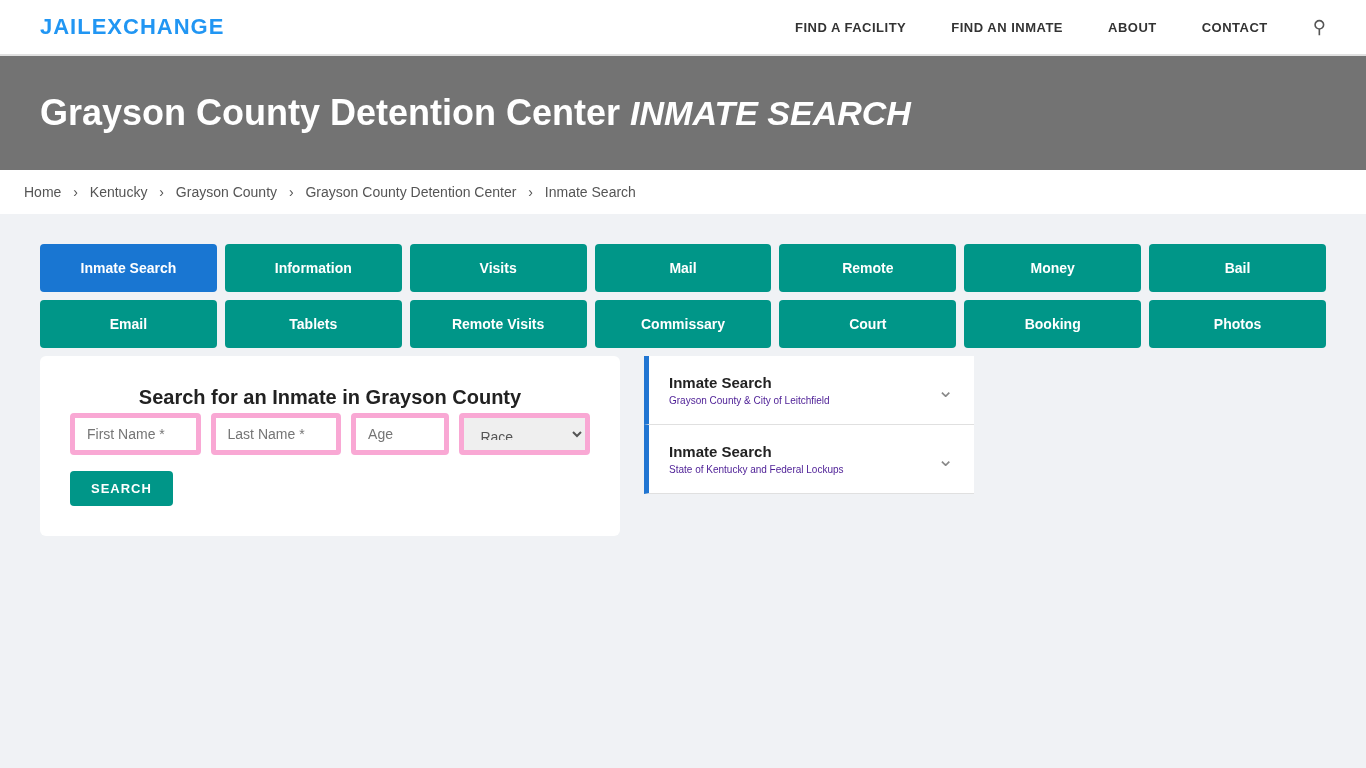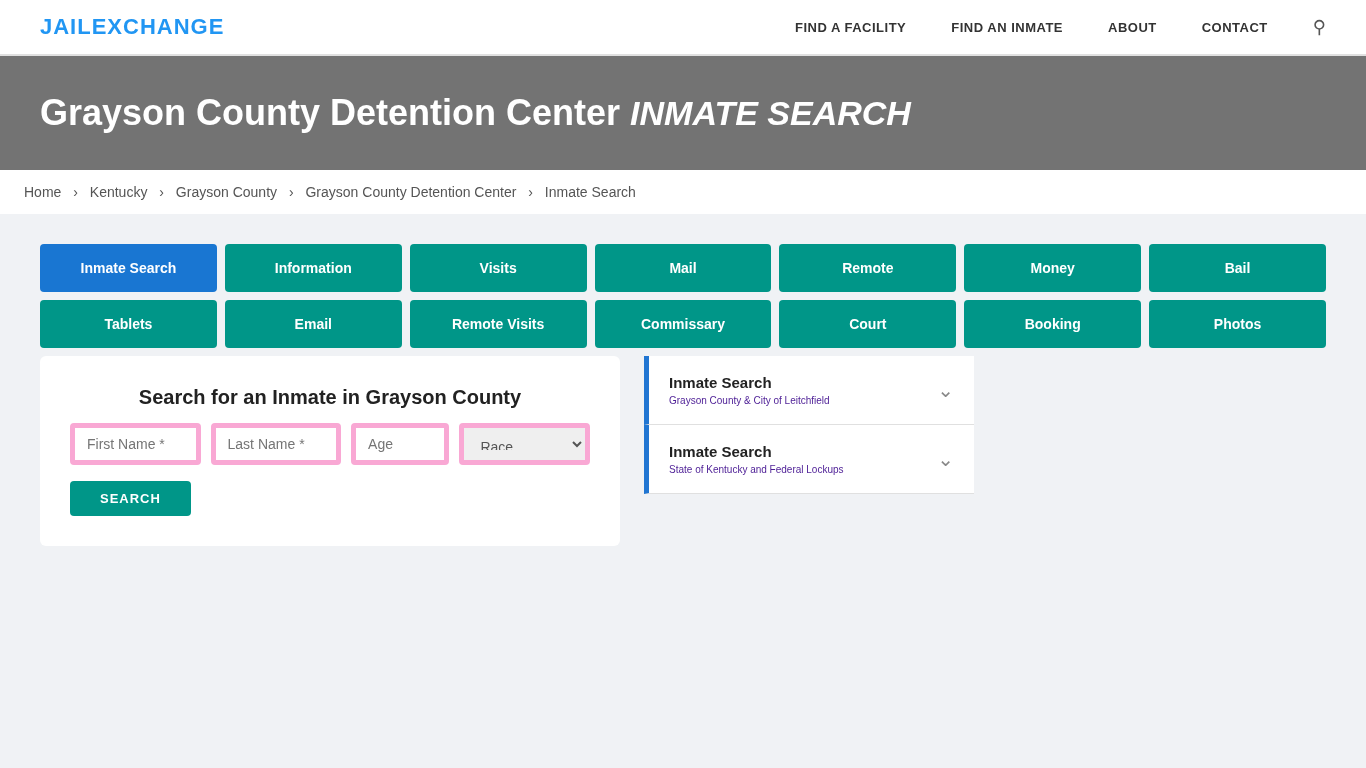--- a/index.html
+++ b/index.html
@@ -124,21 +124,21 @@
       background: #fff;
       border-radius: 6px;
       padding: 30px;
       flex: 1;
       max-width: 580px;
     }
     .search-form-title {
       font-size: 20px;
       font-weight: 700;
       color: #222;
-      margin-bottom: 14px;
+      margin-bottom: 4px;
       text-align: center;
     }
     .form-fields {
       display: flex;
       gap: 10px;
       margin-bottom: 16px;
       flex-wrap: wrap;
     }
     .form-fields input, .form-fields select {
       border: 5px solid #f9a8d4;
@@ -150,21 +150,21 @@
     }
     .input-first { flex: 1.2; min-width: 130px; }
     .input-last { flex: 1.2; min-width: 130px; }
     .input-age { flex: 0.8; min-width: 80px; }
     .input-race { flex: 1.2; min-width: 110px; }
     .search-btn {
       background: #009688;
       color: #fff;
       border: none;
       border-radius: 4px;
-      padding: 10px 30px;
+      padding: 10px 21px;
       font-size: 13px;
       font-weight: 700;
       letter-spacing: 1px;
       cursor: pointer;
       text-transform: uppercase;
     }
 
     
     .sidebar-cards {
       width: 330px;
@@ -234,22 +234,22 @@
     <button class="tab-btn active">Inmate Search</button>
     <button class="tab-btn">Information</button>
     <button class="tab-btn">Visits</button>
     <button class="tab-btn">Mail</button>
     <button class="tab-btn">Remote</button>
     <button class="tab-btn">Money</button>
     <button class="tab-btn">Bail</button>
   </div>
 
   <div class="btn-grid-row2">
+    <button class="tab-btn">Email</button>
     <button class="tab-btn">Tablets</button>
-    <button class="tab-btn">Email</button>
     <button class="tab-btn">Remote Visits</button>
     <button class="tab-btn">Commissary</button>
     <button class="tab-btn">Court</button>
     <button class="tab-btn">Booking</button>
     <button class="tab-btn">Photos</button>
   </div>
 
 
   <div class="bottom-section">
 

